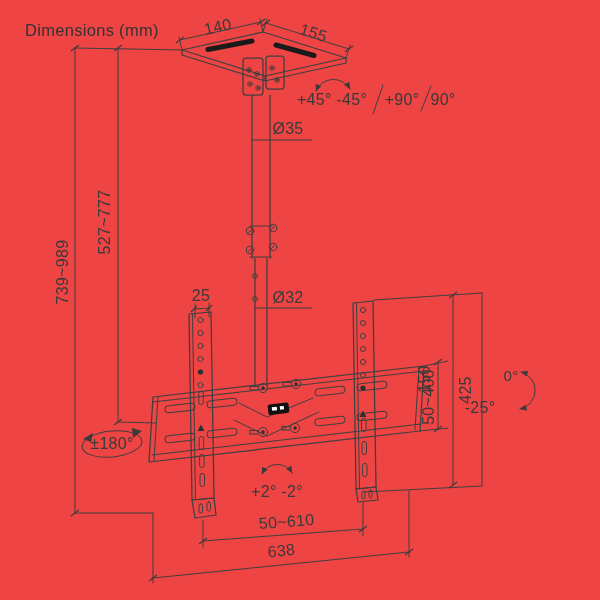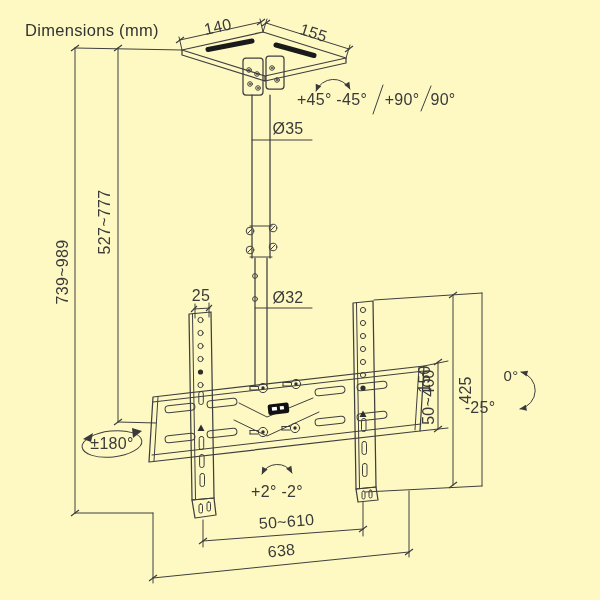--- a/index.html
+++ b/index.html
@@ -1,16 +1,16 @@
 <!DOCTYPE html>
 <html><head>
 <meta charset="utf-8">
 <style>
   html,body{margin:0;padding:0;background:#fff;}
-  .stage{width:600px;height:600px;position:relative;background:#fef9c3;overflow:hidden;
+  .stage{width:600px;height:600px;position:relative;background:#ef4444;overflow:hidden;
          font-family:"Liberation Sans", sans-serif;}
   svg text{fill:#3a3a3a;font-family:"Liberation Sans", sans-serif;letter-spacing:.3px;}
   .dim{font-size:16px;}
   .dimsmall{font-size:15px;}
   .titleTxt{font-size:16.5px;fill:#333;}
   .ln{stroke:#3f3f3f;fill:none;stroke-width:1.25;stroke-linecap:round;stroke-linejoin:round;}
   .thin{stroke:#3f3f3f;fill:none;stroke-width:1;stroke-linecap:round;}
   .tick{stroke:#3a3a3a;stroke-width:1.1;}
   .blackbar{stroke:#1a1a1a;stroke-width:5;stroke-linecap:round;}
   .holefill{fill:#2e2e2e;stroke:none;}

